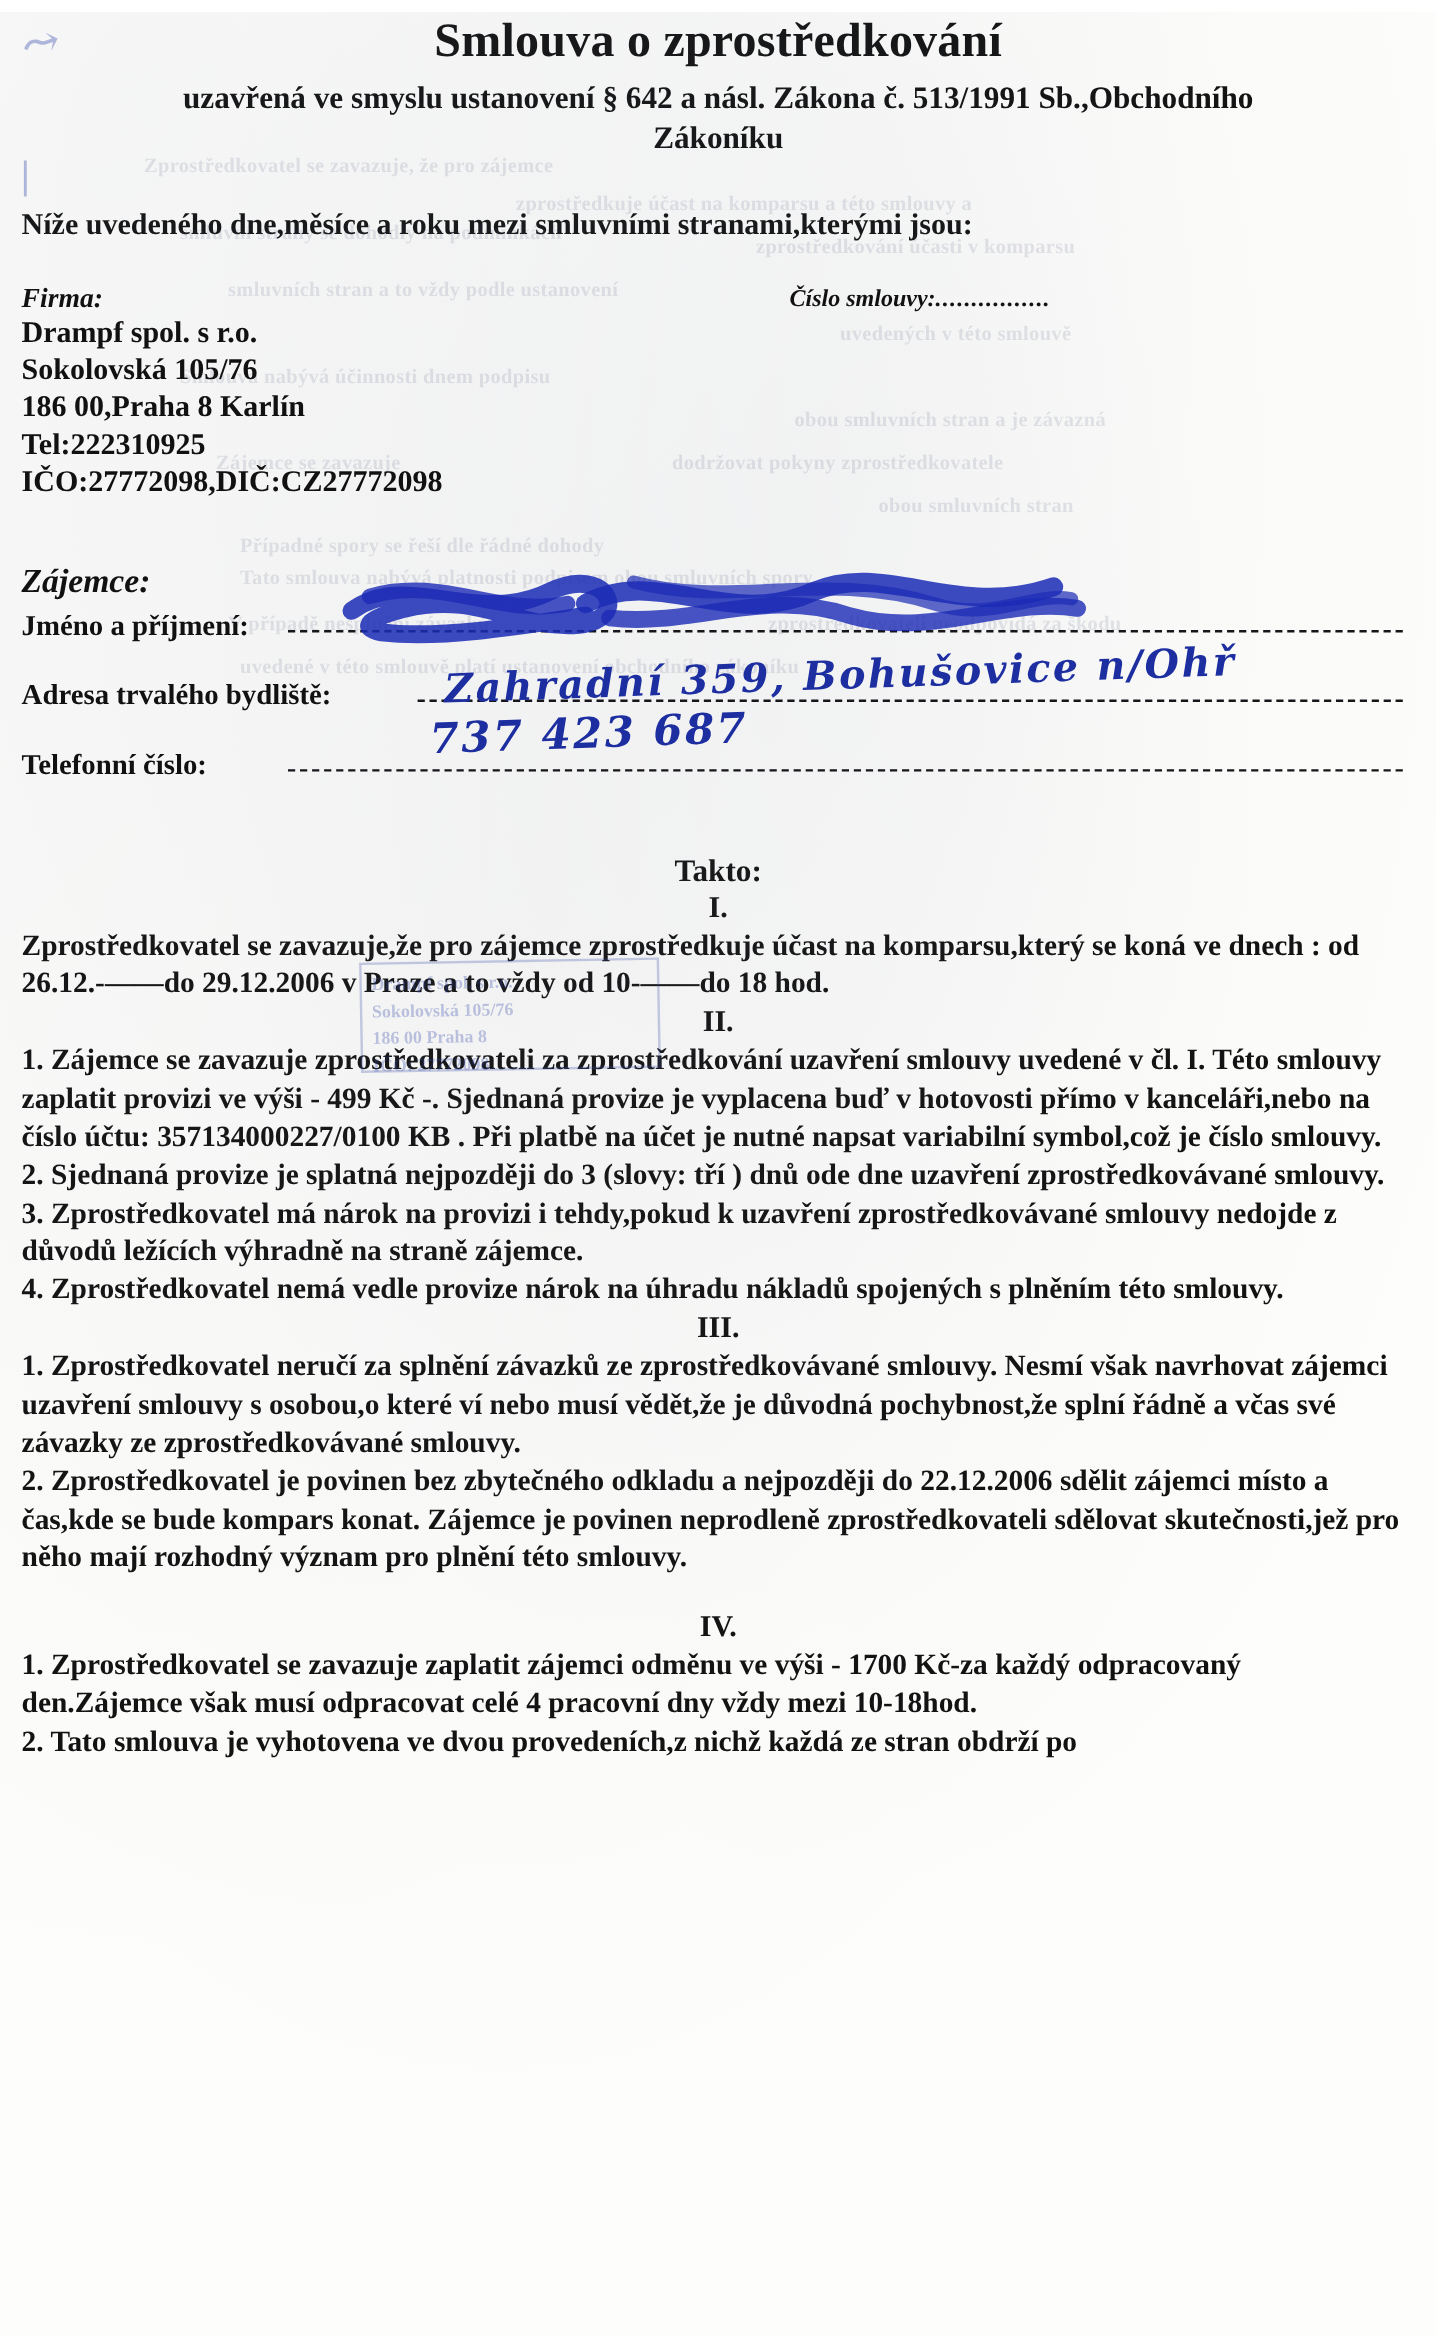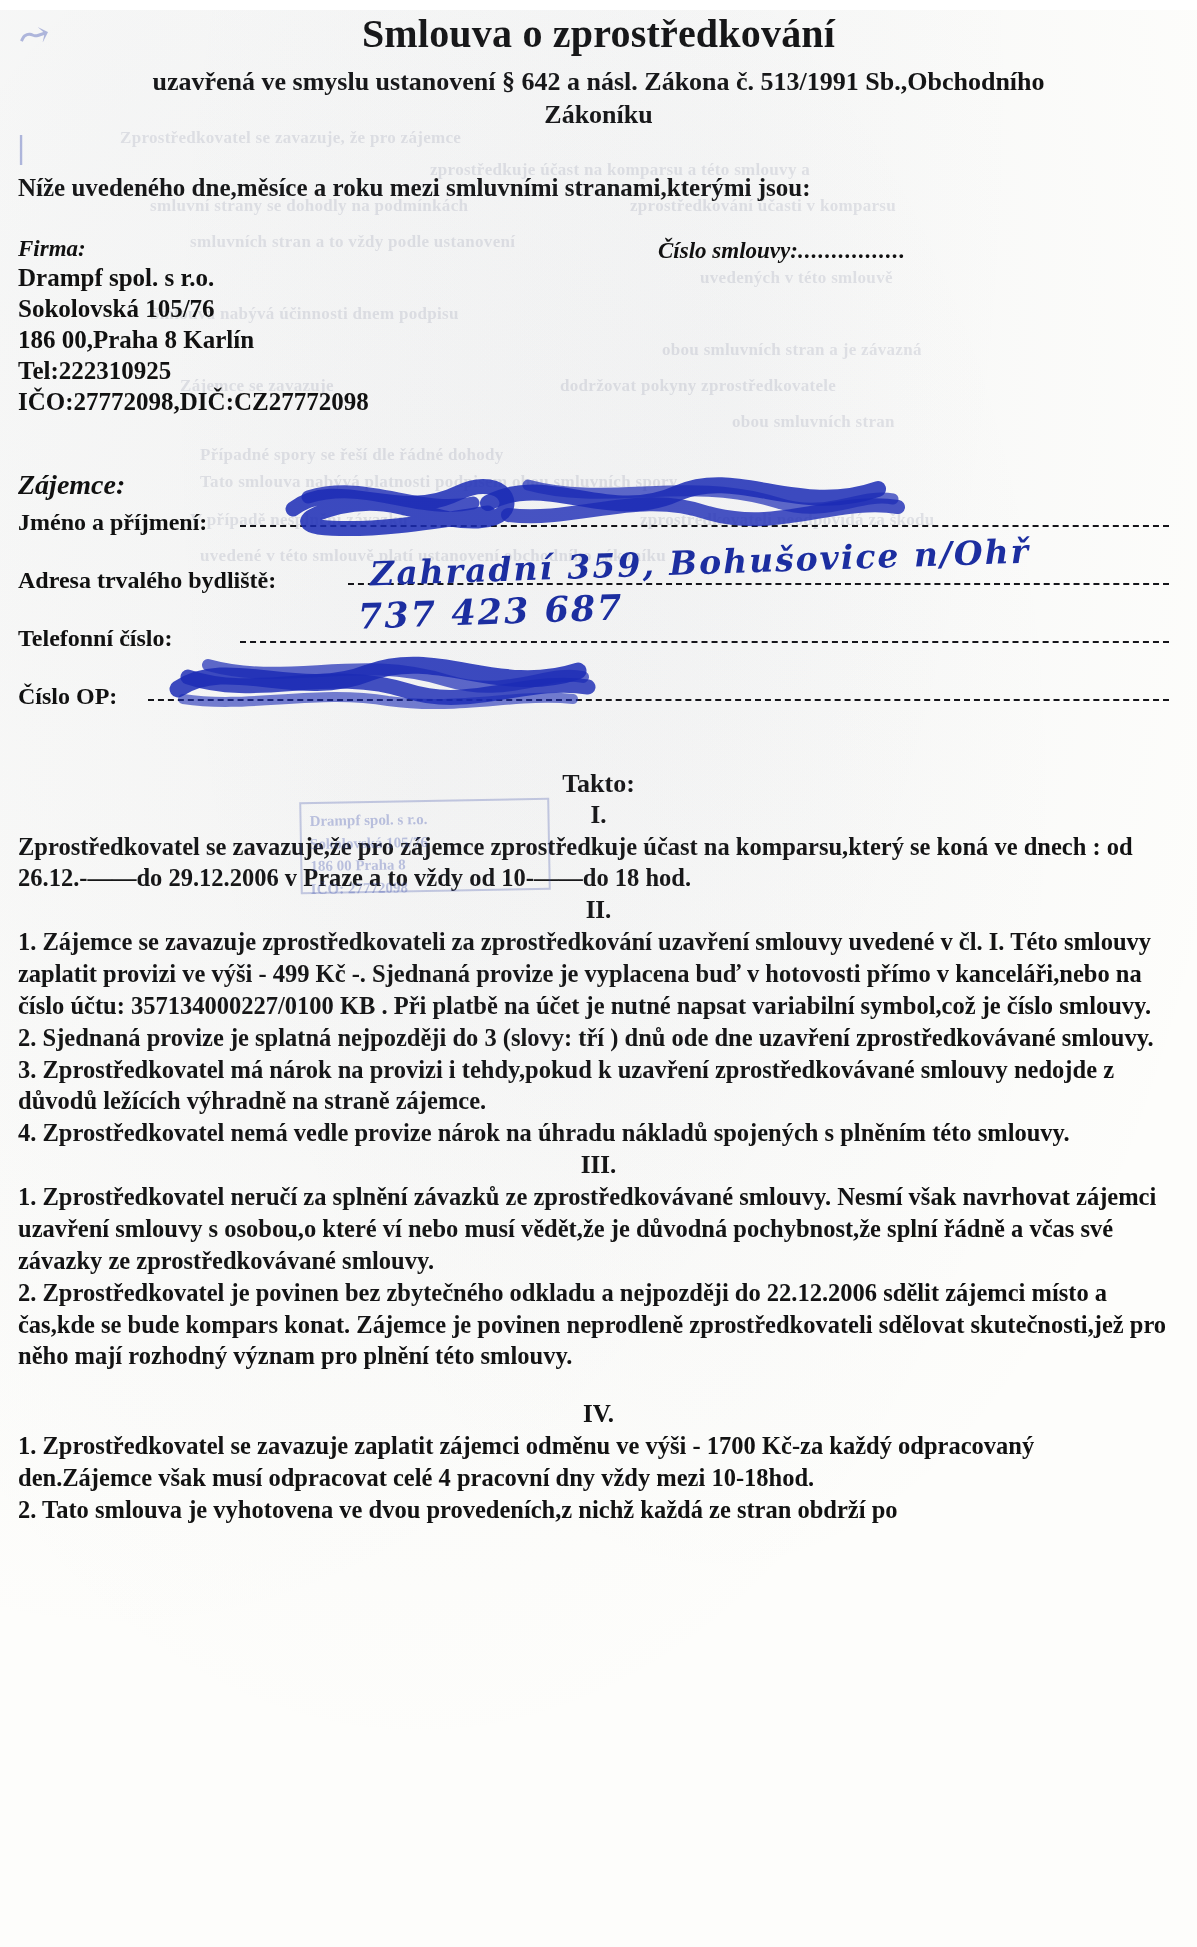--- a/index.html
+++ b/index.html
@@ -72,21 +72,21 @@
   }
   .firm-line {
     font-size: 25px;
     font-weight: bold;
     line-height: 1.24;
   }
   .contract-no {
     position: absolute;
     left: 640px;
     top: 2px;
-    font-size: 23px;
+    font-size: 20px;
     font-style: italic;
     font-weight: bold;
     white-space: nowrap;
   }
   .dots { letter-spacing: 1px; }
   .hand {
     font-family: "DejaVu Serif", serif;
     color: #1b2d9b;
     font-style: italic;
     font-weight: bold;
@@ -176,21 +176,21 @@
 </head>
 <body>
 
 <div class="page">
 
   <div class="bleed"></div>
 
   <div>
     <div class="ghost" style="left:120px; top:118px;">Zprostředkovatel se zavazuje, že pro zájemce</div>
     <div class="ghost" style="left:430px; top:150px;">zprostředkuje účast na komparsu a této smlouvy a</div>
-    <div class="ghost" style="left:150px; top:186px;">smluvní strany se dohodly na podmínkách</div>
+    <div class="ghost" style="left:150px; top:174px;">smluvní strany se dohodly na podmínkách</div>
     <div class="ghost" style="left:630px; top:186px;">zprostředkování účasti v komparsu</div>
     <div class="ghost" style="left:190px; top:222px;">smluvních stran a to vždy podle ustanovení</div>
     <div class="ghost" style="left:700px; top:258px;">uvedených v této smlouvě</div>
     <div class="ghost" style="left:150px; top:294px;">Smlouva nabývá účinnosti dnem podpisu</div>
     <div class="ghost" style="left:640px; top:330px;margin-left:22px;">obou smluvních stran a je závazná</div>
     <div class="ghost" style="left:180px; top:366px;">Zájemce se zavazuje</div>
     <div class="ghost" style="left:560px; top:366px;">dodržovat pokyny zprostředkovatele</div>
     <div class="ghost" style="left:200px; top:402px;margin-top:33px;">Případné spory se řeší dle řádné dohody</div>
     <div class="ghost" style="left:732px; top:402px;">obou smluvních stran</div>
     <div class="ghost" style="left:200px; top:462px;">Tato smlouva nabývá platnosti podpisem obou smluvních spory</div>
@@ -247,32 +247,20 @@
       <span class="dashline" style="left:330px;"></span>
       <span class="hand hw-field" style="left:352px; top:-18px; font-size:33px; transform:rotate(-2deg);">Zahradní 359, Bohušovice n/Ohř</span>
     </div>
 
     <div class="field-row">
       <span class="flabel">Telefonní číslo:</span>
       <span class="dashline" style="left:222px;"></span>
       <span class="hand hw-field" style="left:340px; top:-28px; font-size:35px; transform:rotate(-2deg);">737 423 687</span>
     </div>
 
-    <div class="field-row">
-      <span class="flabel">Číslo OP:</span>
-      <span class="dashline" style="left:130px;"></span>
-      <svg class="scribble" style="left:140px; top:-38px;" width="450" height="80" viewBox="0 0 450 80">
-        <g stroke="#1b2bb5" fill="none" stroke-linecap="round">
-          <path d="M20 50 C70 16, 140 62, 210 34 C280 8, 340 58, 420 32" stroke-width="17" opacity="0.85"></path>
-          <path d="M30 38 C100 62, 170 26, 250 52 C310 72, 370 38, 430 48" stroke-width="15" opacity="0.82"></path>
-          <path d="M50 26 C130 48, 200 14, 290 42 C350 60, 390 30, 425 38" stroke-width="12" opacity="0.7"></path>
-          <path d="M25 60 C90 70, 160 50, 230 62 C300 72, 360 54, 415 60" stroke-width="10" opacity="0.6"></path>
-        </g>
-      </svg>
-    </div>
   </div>
 
   <div class="stamp">
     <div>Drampf spol. s r.o.</div>
     <div>Sokolovská 105/76</div>
     <div>186 00 Praha 8</div>
     <div>IČO: 27772098</div>
   </div>
 
   <div class="takto">Takto:</div>

